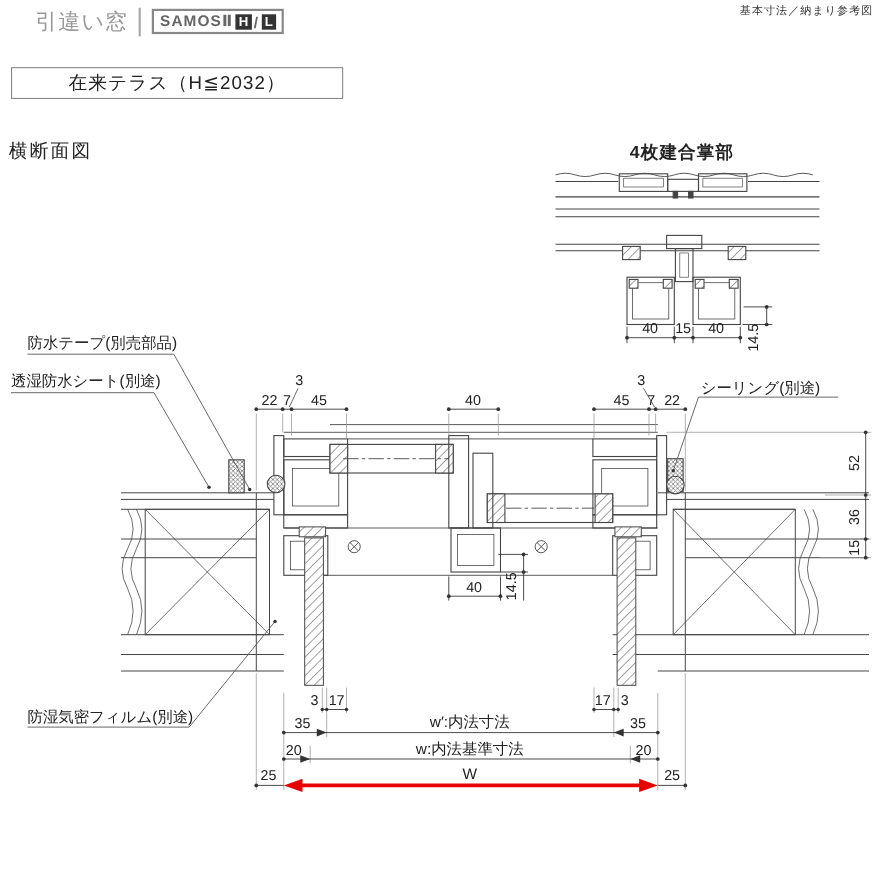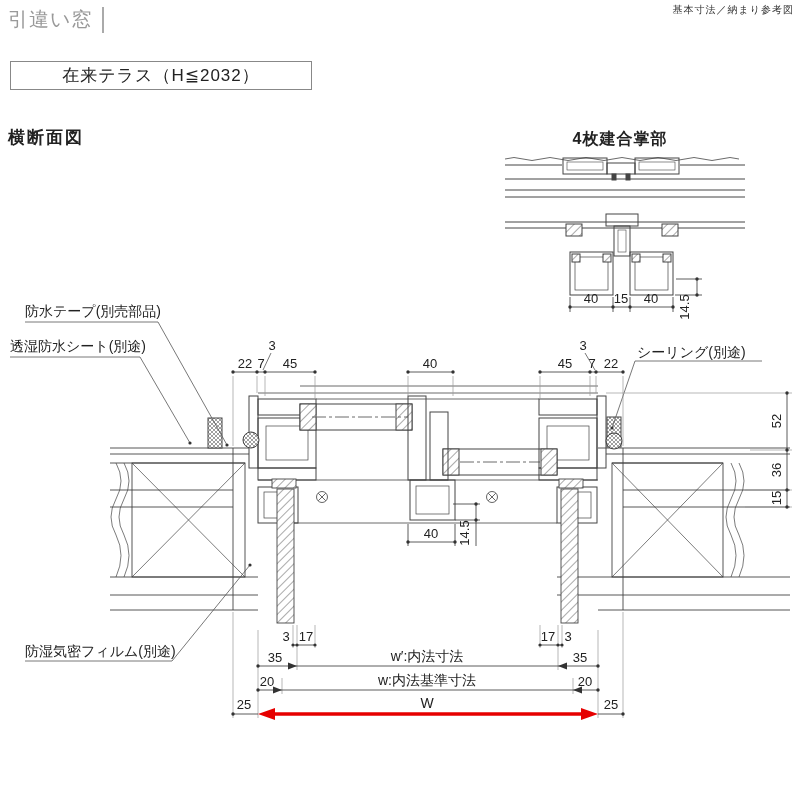--- a/index.html
+++ b/index.html
@@ -1,38 +1,44 @@
 <!DOCTYPE html>
 <html><head>
 <meta charset="utf-8">
 <style>
   html,body{margin:0;padding:0;background:#fff;}
   body{width:800px;height:800px;position:relative;font-family:"Liberation Sans","DejaVu Sans",sans-serif;color:#222;}
   .abs{position:absolute;}
   .hdr{left:8px;top:6px;display:flex;align-items:center;gap:10px;}
-  .hdr-cat{font-size:20px;color:#999;letter-spacing:1px;}
+  .hdr-cat{font-size:20px;color:#999;letter-spacing:1px;margin-left:24px;}
   .hdr-div{width:0;height:26px;border-left:2px solid #aaa;}
   .hdr-title{font-size:24px;font-weight:bold;letter-spacing:3px;color:#333;}
   .badge{display:flex;align-items:center;border:2px solid #888;color:#666;font-weight:bold;font-size:14px;padding:1px 5px;gap:2px;letter-spacing:1px;}
   .badge .sq{background:#333;color:#fff;font-size:12px;padding:0 3px;letter-spacing:0;}
   .badge .sep{color:#666;}
   .note{right:6px;top:3px;font-size:10px;color:#333;letter-spacing:1px;text-align:right;}
   .specbox{left:10px;top:61px;width:300px;height:27px;border:1px solid #888;display:flex;align-items:center;justify-content:center;font-size:17px;letter-spacing:1px;}
-  .secttl{left:8px;top:126px;font-size:17px;font-weight:bold;letter-spacing:2px;}
+  .secttl{left:8px;top:126px;font-size:17px;font-weight:normal;letter-spacing:2px;}
   svg text{font-family:"Liberation Sans","DejaVu Sans",sans-serif;fill:#222;}
   .dn{font-size:13px;}
   .lb{font-size:14px;}
   .dtl{font-size:16px;font-weight:bold;letter-spacing:1px;}
 </style>
 </head>
 <body>
 
 <div class="abs hdr">
   <span class="hdr-cat">引違い窓</span>
   <span class="hdr-div"></span>
+  <span class="badge">
+    <span>SAMOSⅡ</span>
+    <span class="sq">H</span>
+    <span class="sep">/</span>
+    <span class="sq">L</span>
+  </span>
 </div>
 <div class="abs note">基本寸法／納まり参考図</div>
 <div class="abs specbox">
   <span>在来テラス（H≦2032）</span>
 </div>
 <div class="abs secttl">横断面図</div>
 
 <svg class="abs" style="left:0;top:0" width="800" height="800" viewBox="0 0 800 800">
   <defs>
     <pattern id="h45" patternUnits="userSpaceOnUse" width="6" height="6" patternTransform="rotate(45)">

